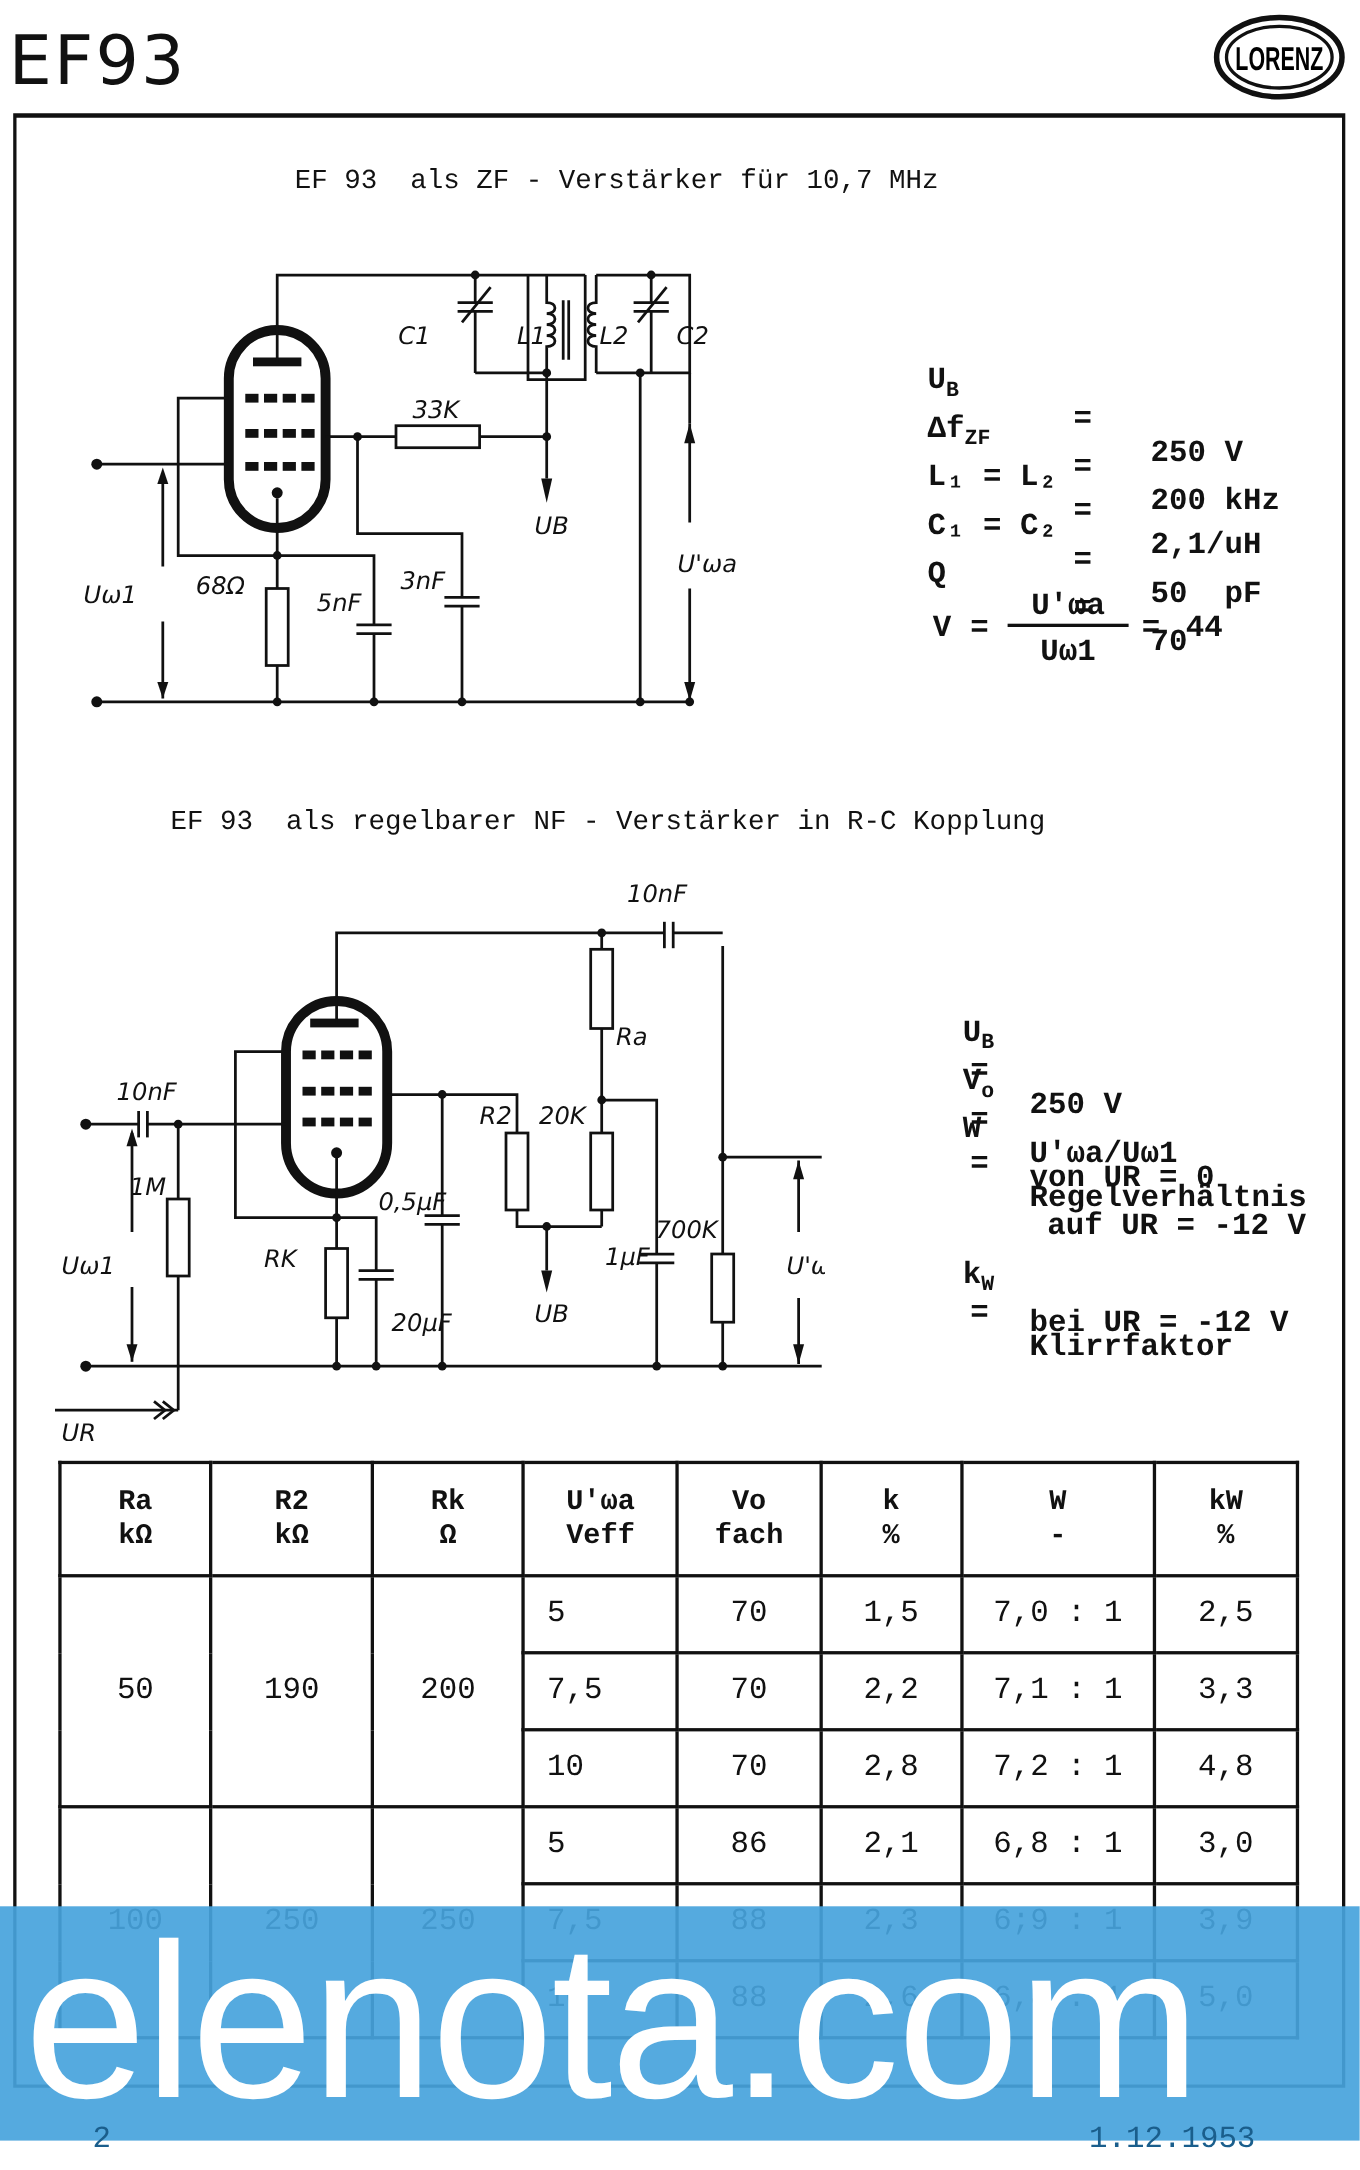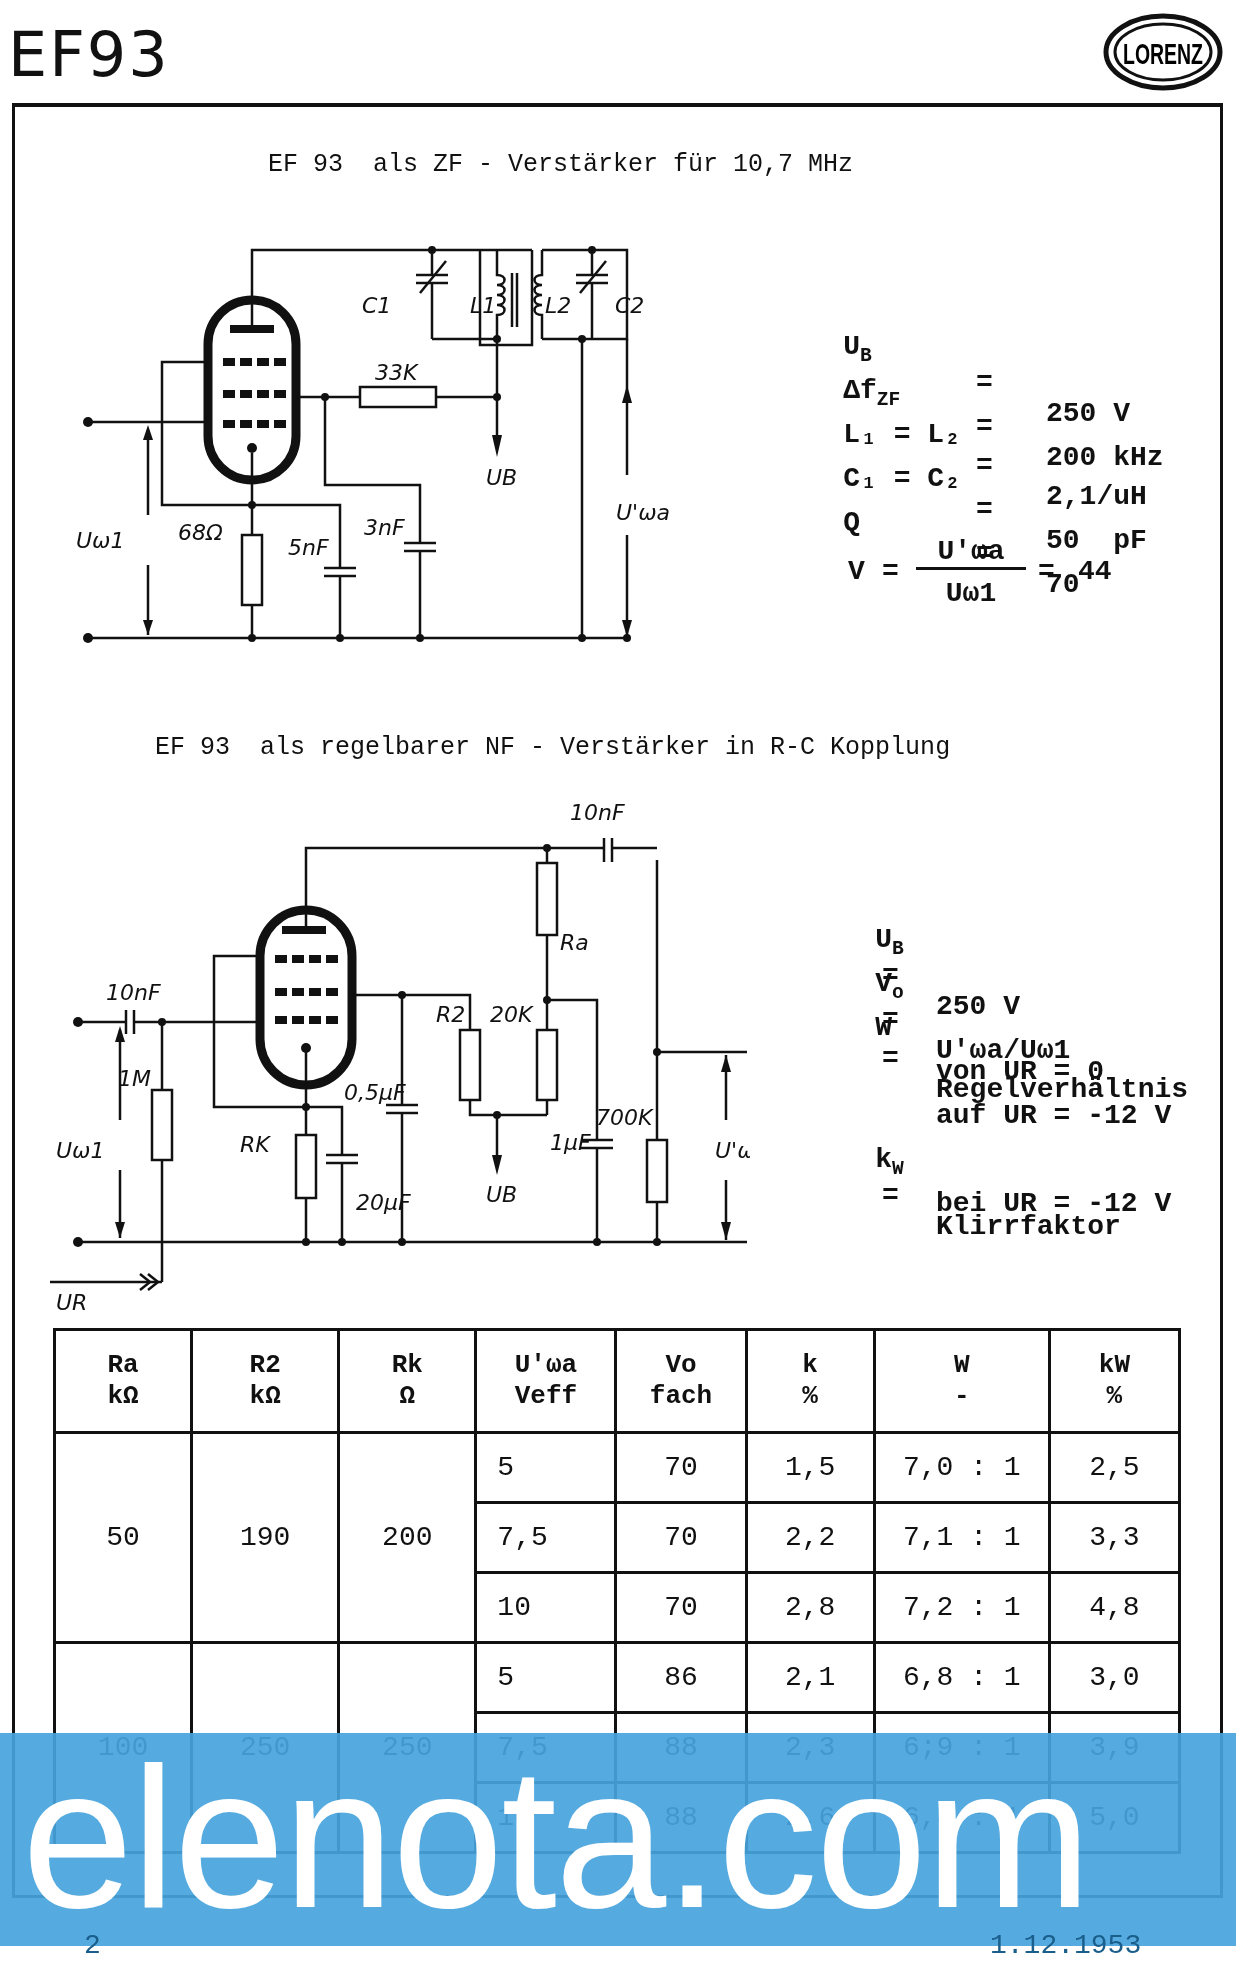--- a/index.html
+++ b/index.html
@@ -328,21 +328,21 @@
   </div>
   <div class="param-row" style="top:88px;">
     <span>W</span>
     <span style="position:absolute; left:74px;">=</span>
     <span style="position:absolute; left:128px;">Regelverhältnis</span>
   </div>
   <div class="param-row" style="top:132px;">
     <span style="position:absolute; left:128px;">von UR = 0</span>
   </div>
   <div class="param-row" style="top:176px;">
-    <span style="position:absolute; left:128px;text-align:center;">auf UR = -12 V</span>
+    <span style="position:absolute; left:144px;text-align:center;">auf UR = -12 V</span>
   </div>
   <div class="param-row" style="top:220px;">
     <span>k</span><sub>W</sub>
     <span style="position:absolute; left:74px;">=</span>
     <span style="position:absolute; left:128px;">Klirrfaktor</span>
   </div>
   <div class="param-row" style="top:264px;">
     <span style="position:absolute; left:128px;">bei UR = -12 V</span>
   </div>
 </div>

